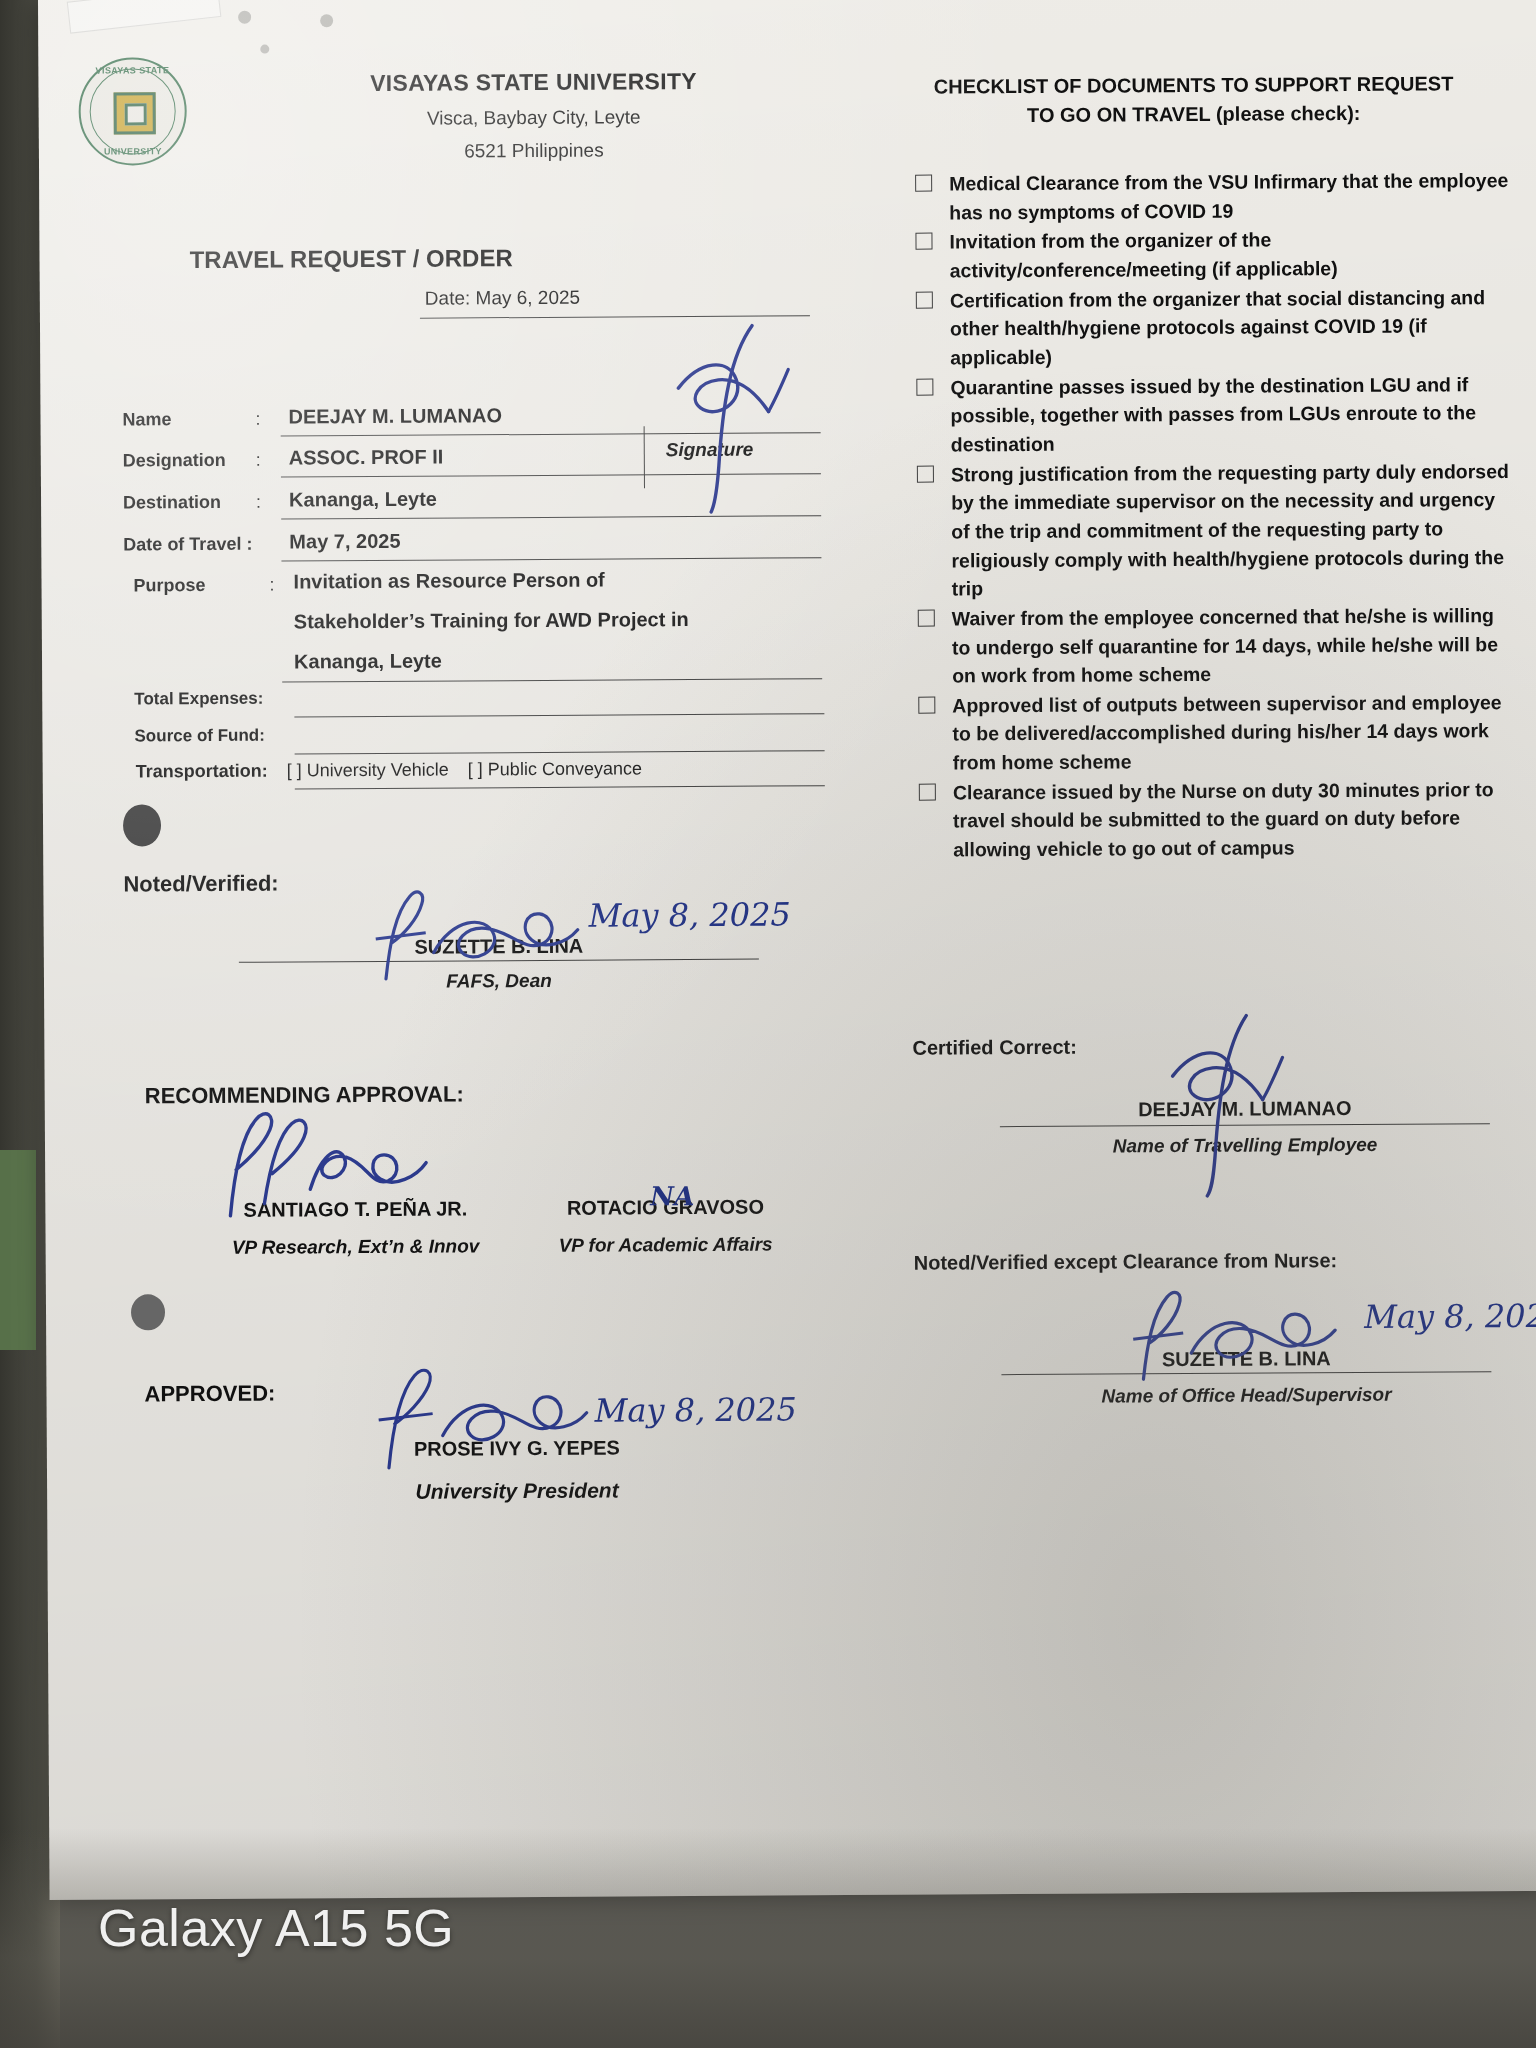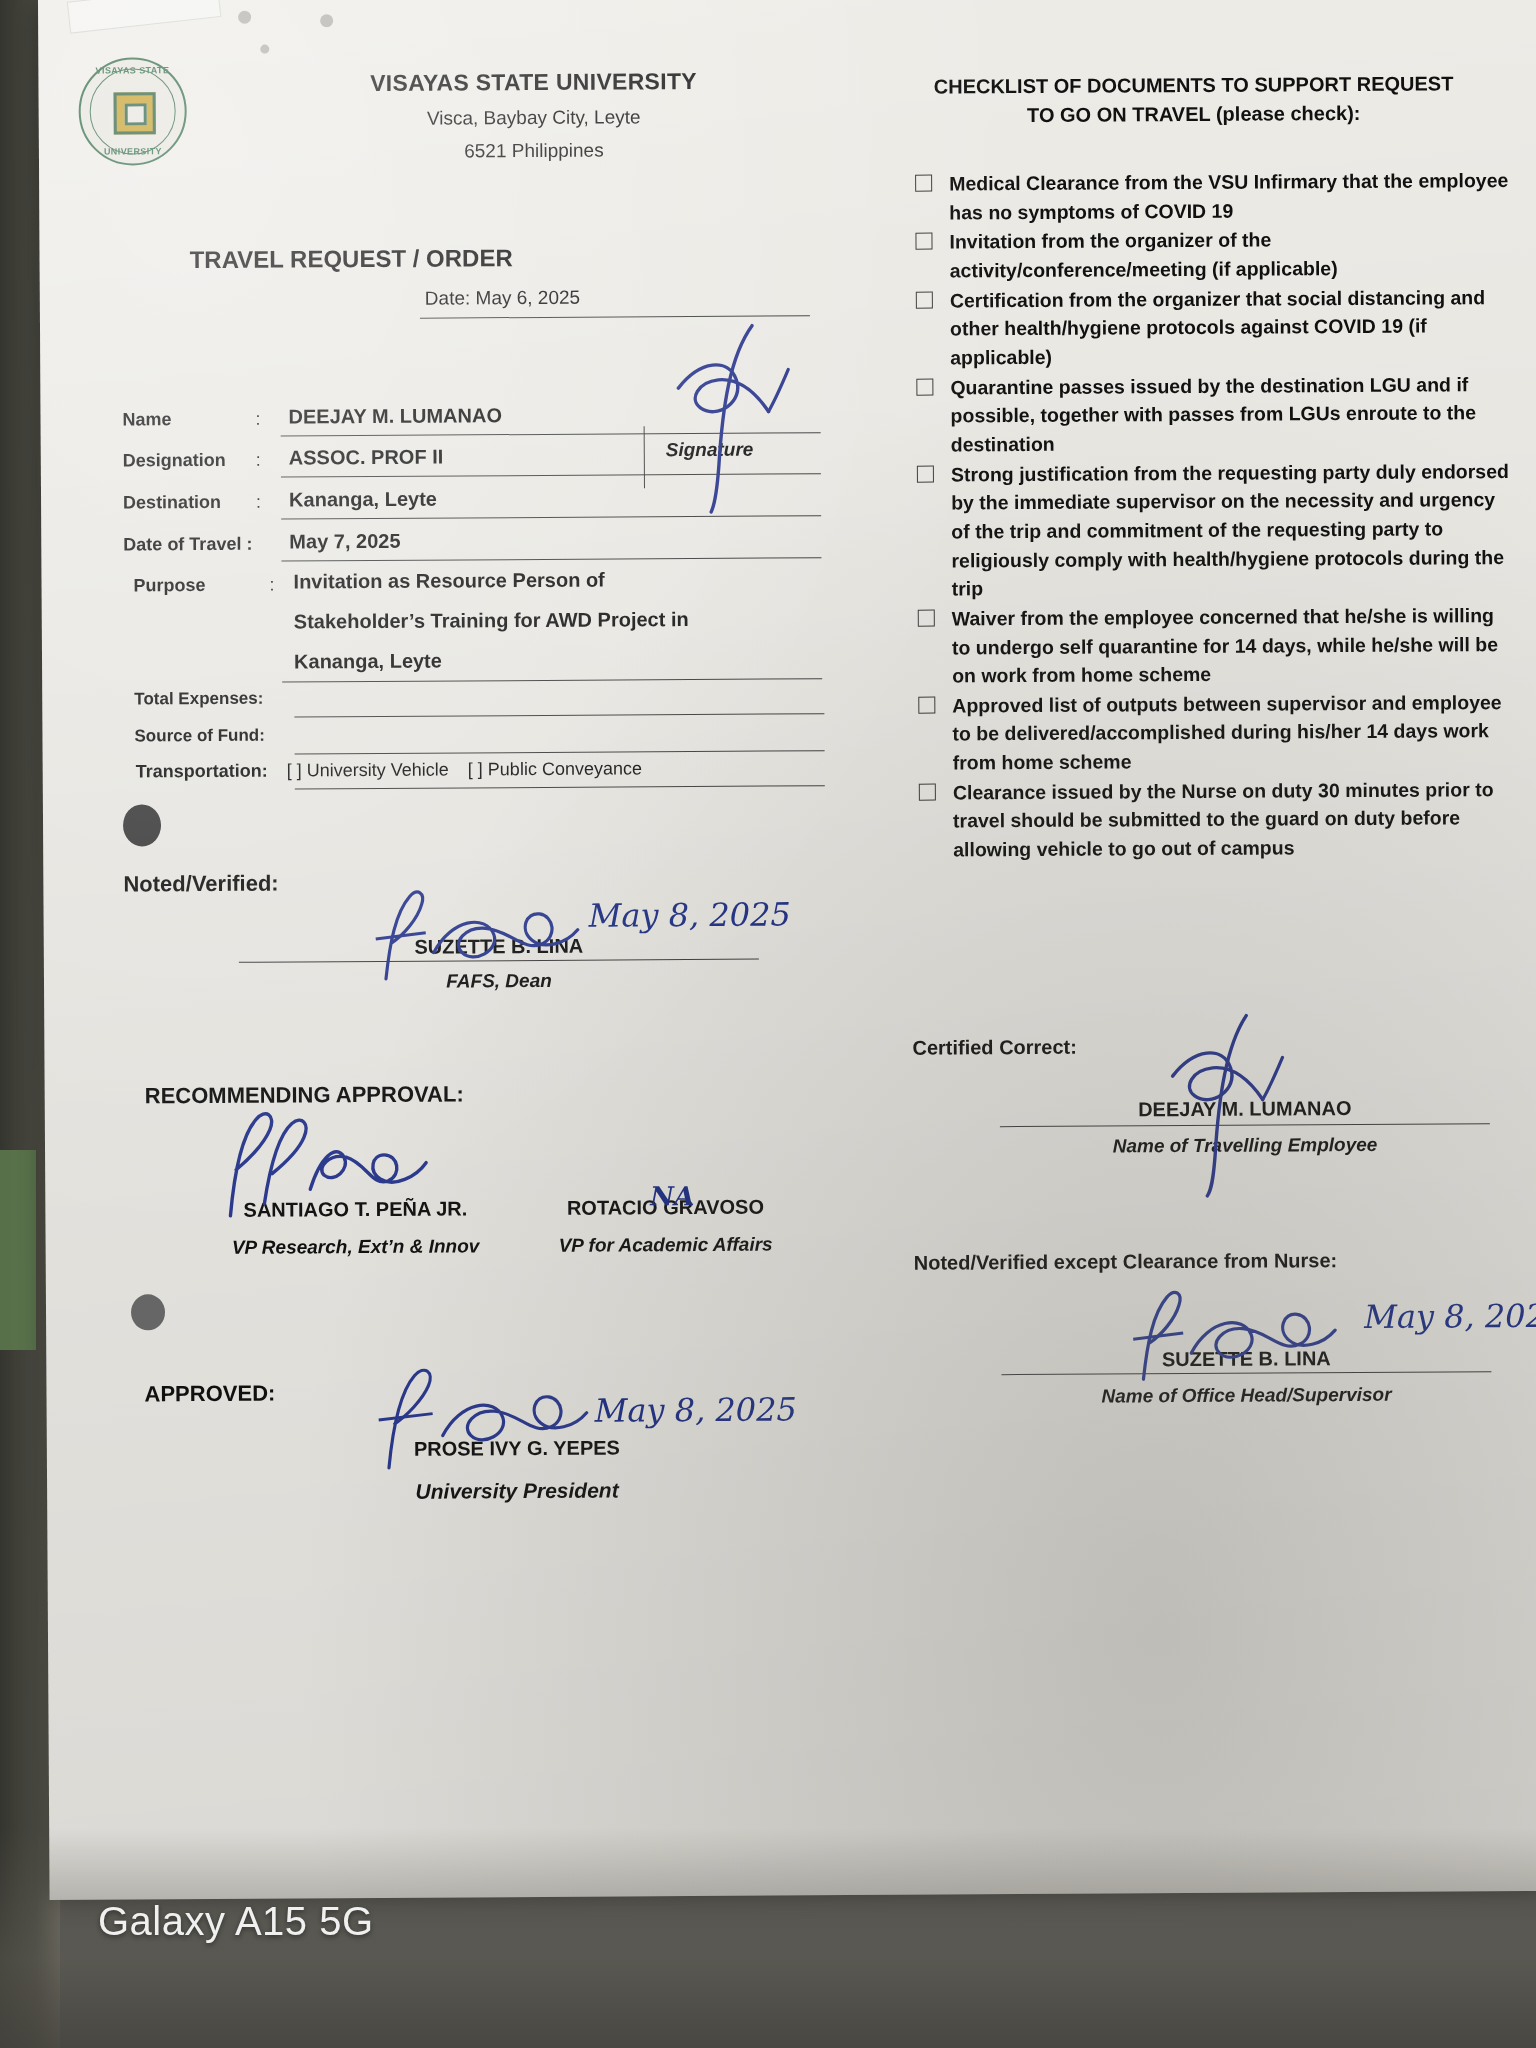--- a/index.html
+++ b/index.html
@@ -222,22 +222,22 @@
     font-family: "DejaVu Serif", serif;
     font-style: italic;
     color: #1b2e8a;
     white-space: nowrap;
   }
   .scribble { position: absolute; pointer-events: none; }
   .scribble svg { display: block; overflow: visible; }
 
   .watermark {
     position: absolute;
-    left: 98px; bottom: 104px;
-    font-size: 40px;
+    left: 98px; bottom: 90px;
+    font-size: 52px;
     color: rgba(255,255,255,.92);
     font-family: "Liberation Sans", sans-serif;
     letter-spacing: .5px;
     text-shadow: 0 2px 5px rgba(0,0,0,.45);
   }
 </style>
 </head>
 <body>
 
 <div id="page">

